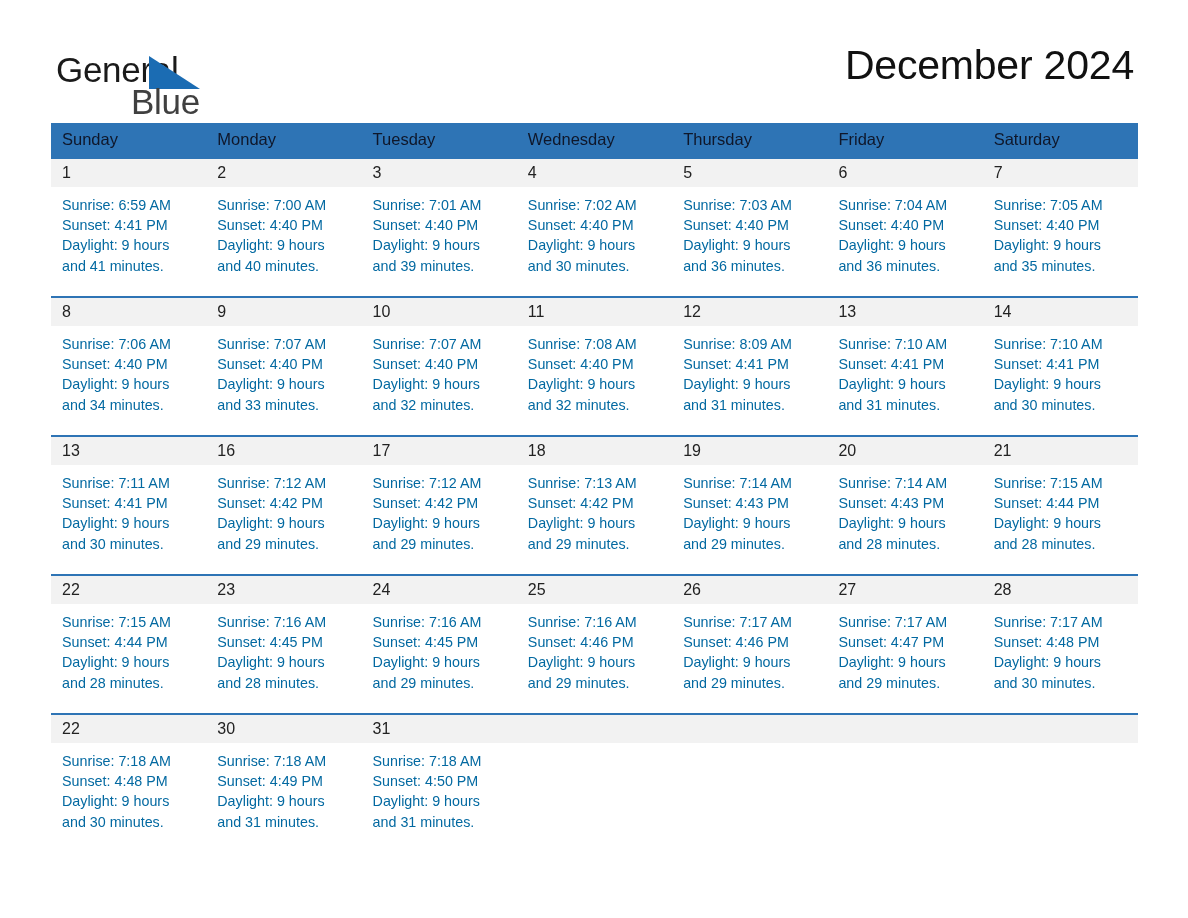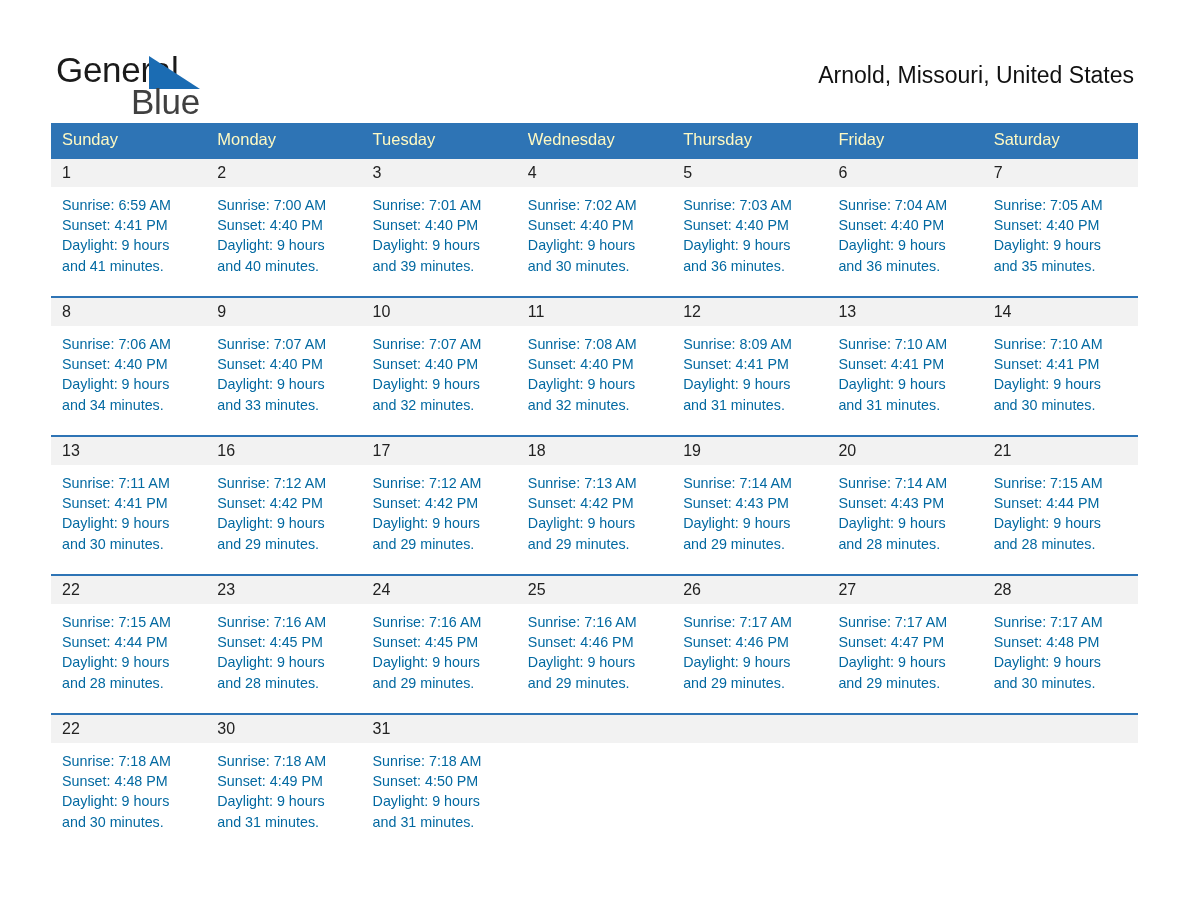--- a/index.html
+++ b/index.html
@@ -83,21 +83,21 @@
   .cal-table {
     width: 1087px;
     border-collapse: collapse;
     table-layout: fixed;
   }
   .cal-table th, .cal-table td {
     width: 14.2857%;
   }
   thead th {
     background: #2e74b5;
-    color: #fef9c3;
+    color: #0f172a;
     text-align: left;
     font-size: 16.5px;
     font-weight: 400;
     padding: 7px 0 8px 11px;
     height: 33px;
     vertical-align: middle;
   }
 
   tbody tr.week-row > td {
     padding: 0;
@@ -142,21 +142,21 @@
 
 <div class="page">
 
   <div class="header">
     <div class="brand">
       <span class="brand-general">General</span>
       <span class="brand-tri"></span>
       <span class="brand-blue">Blue</span>
     </div>
     <div class="titles">
-      <div class="location-title">Arnold, Missouri, United States</div>
+      <div class="month-title">December 2024</div>
     </div>
   </div>
 
   <div class="calendar">
     <table class="cal-table">
       <thead>
         <tr>
           <th>Sunday</th>
           <th>Monday</th>
           <th>Tuesday</th>

